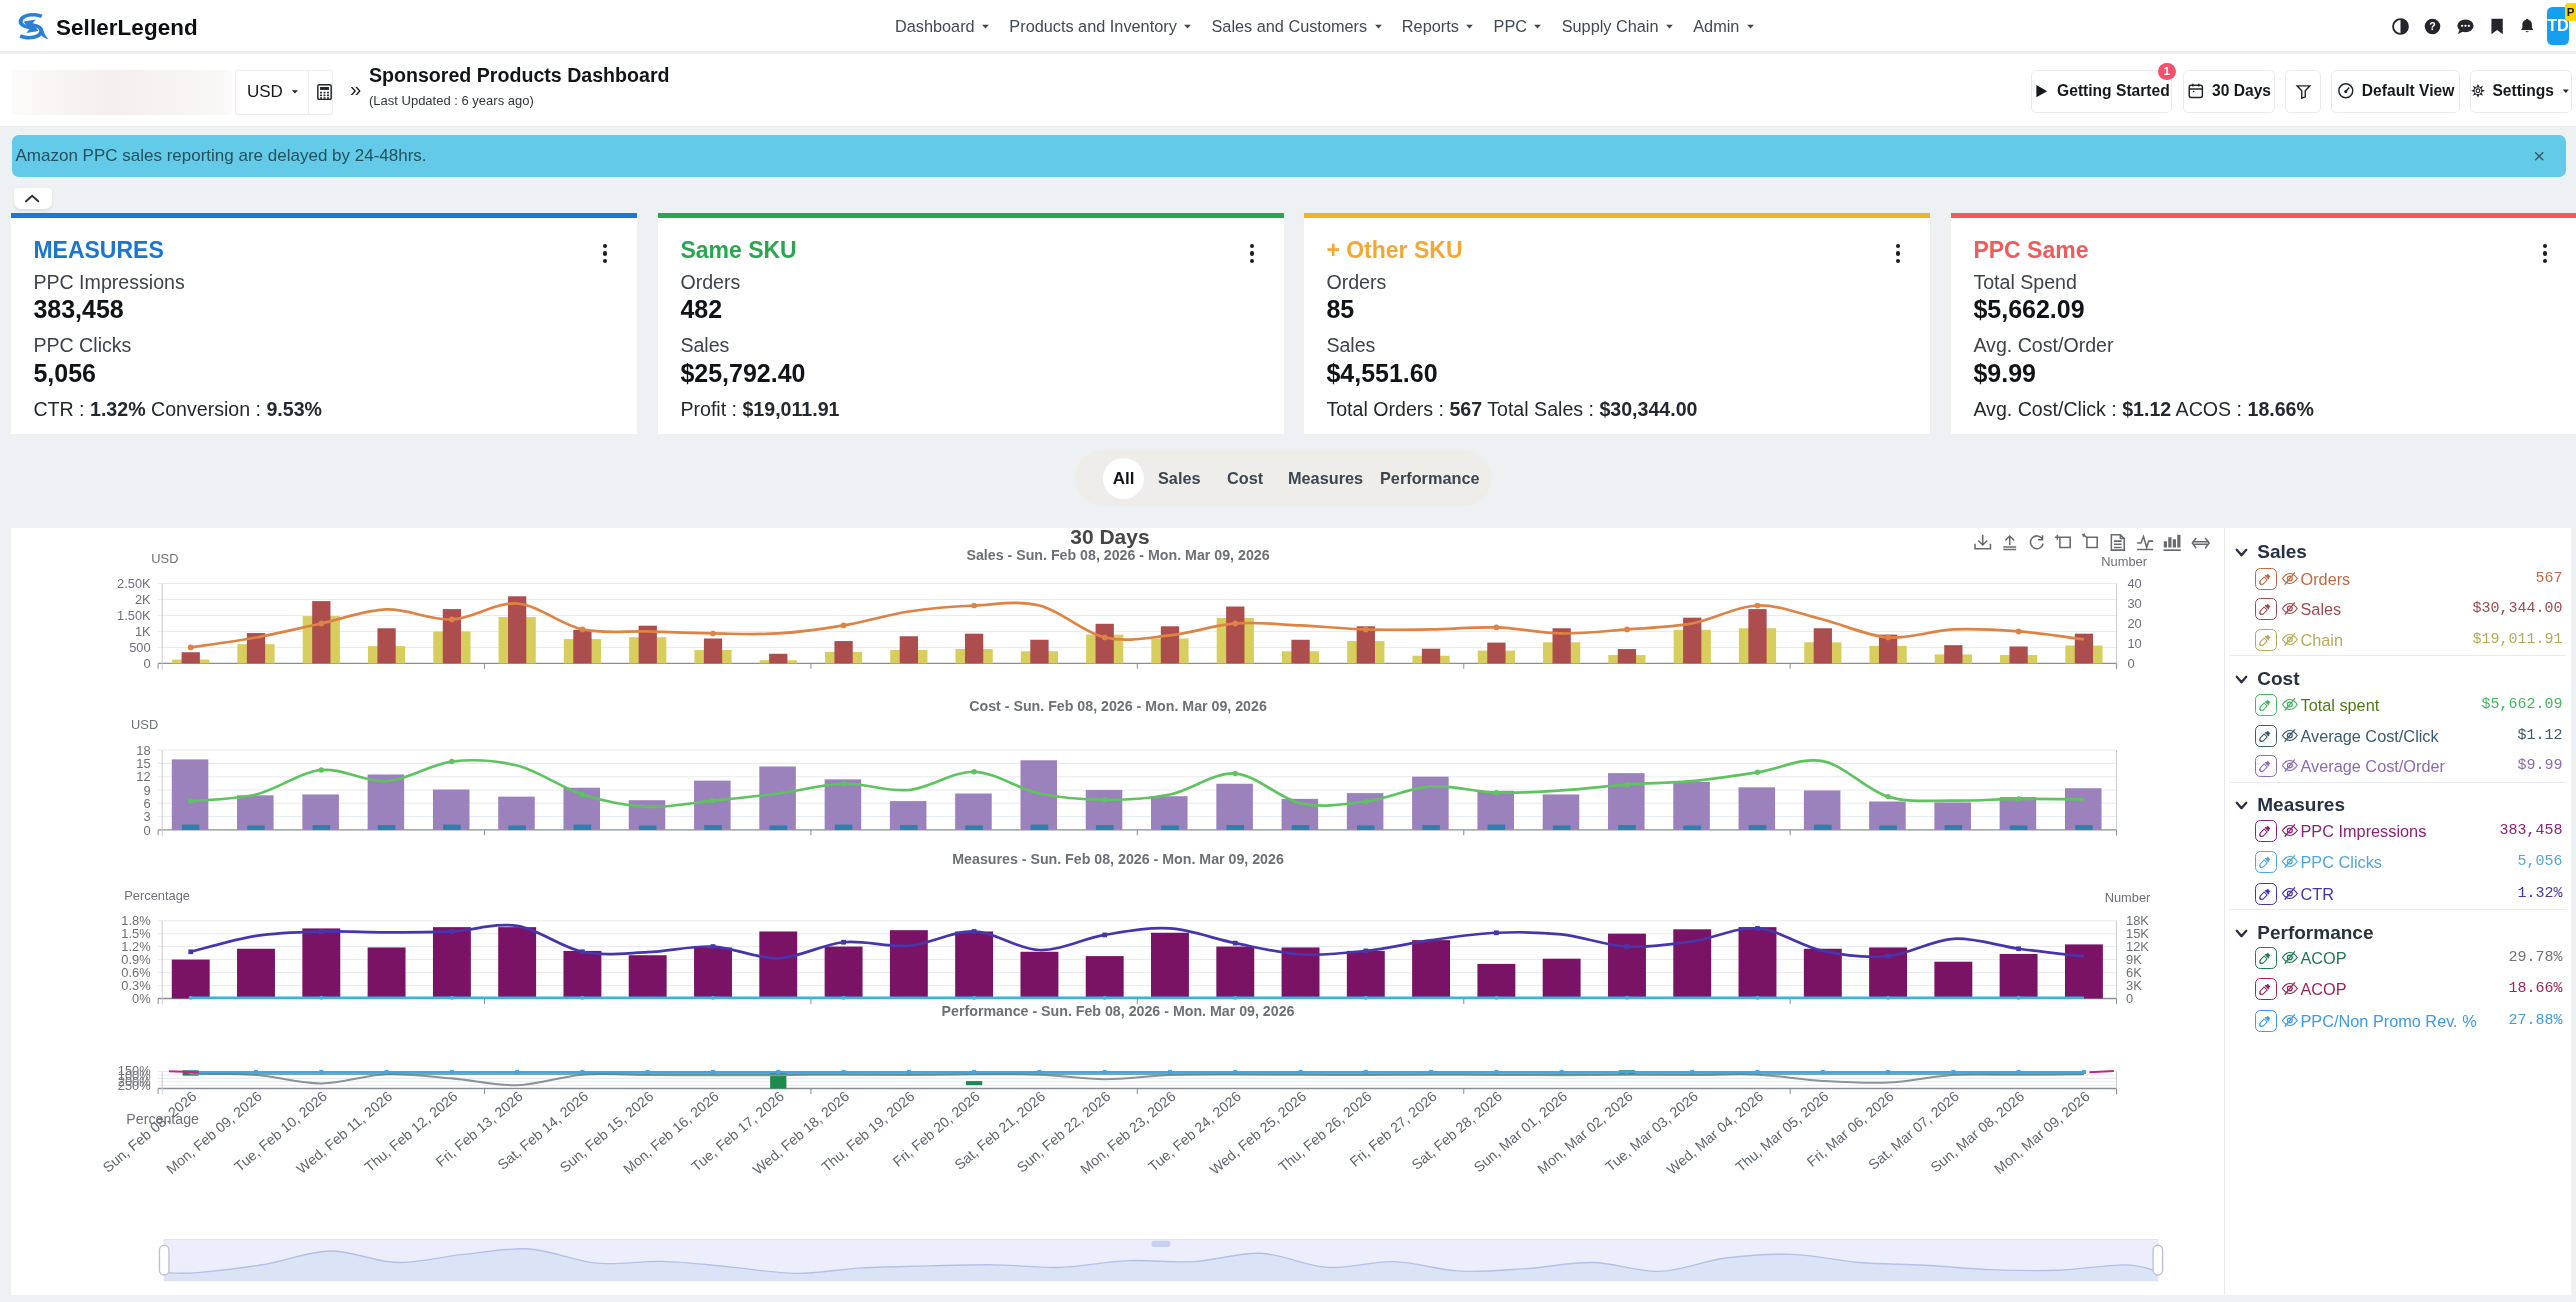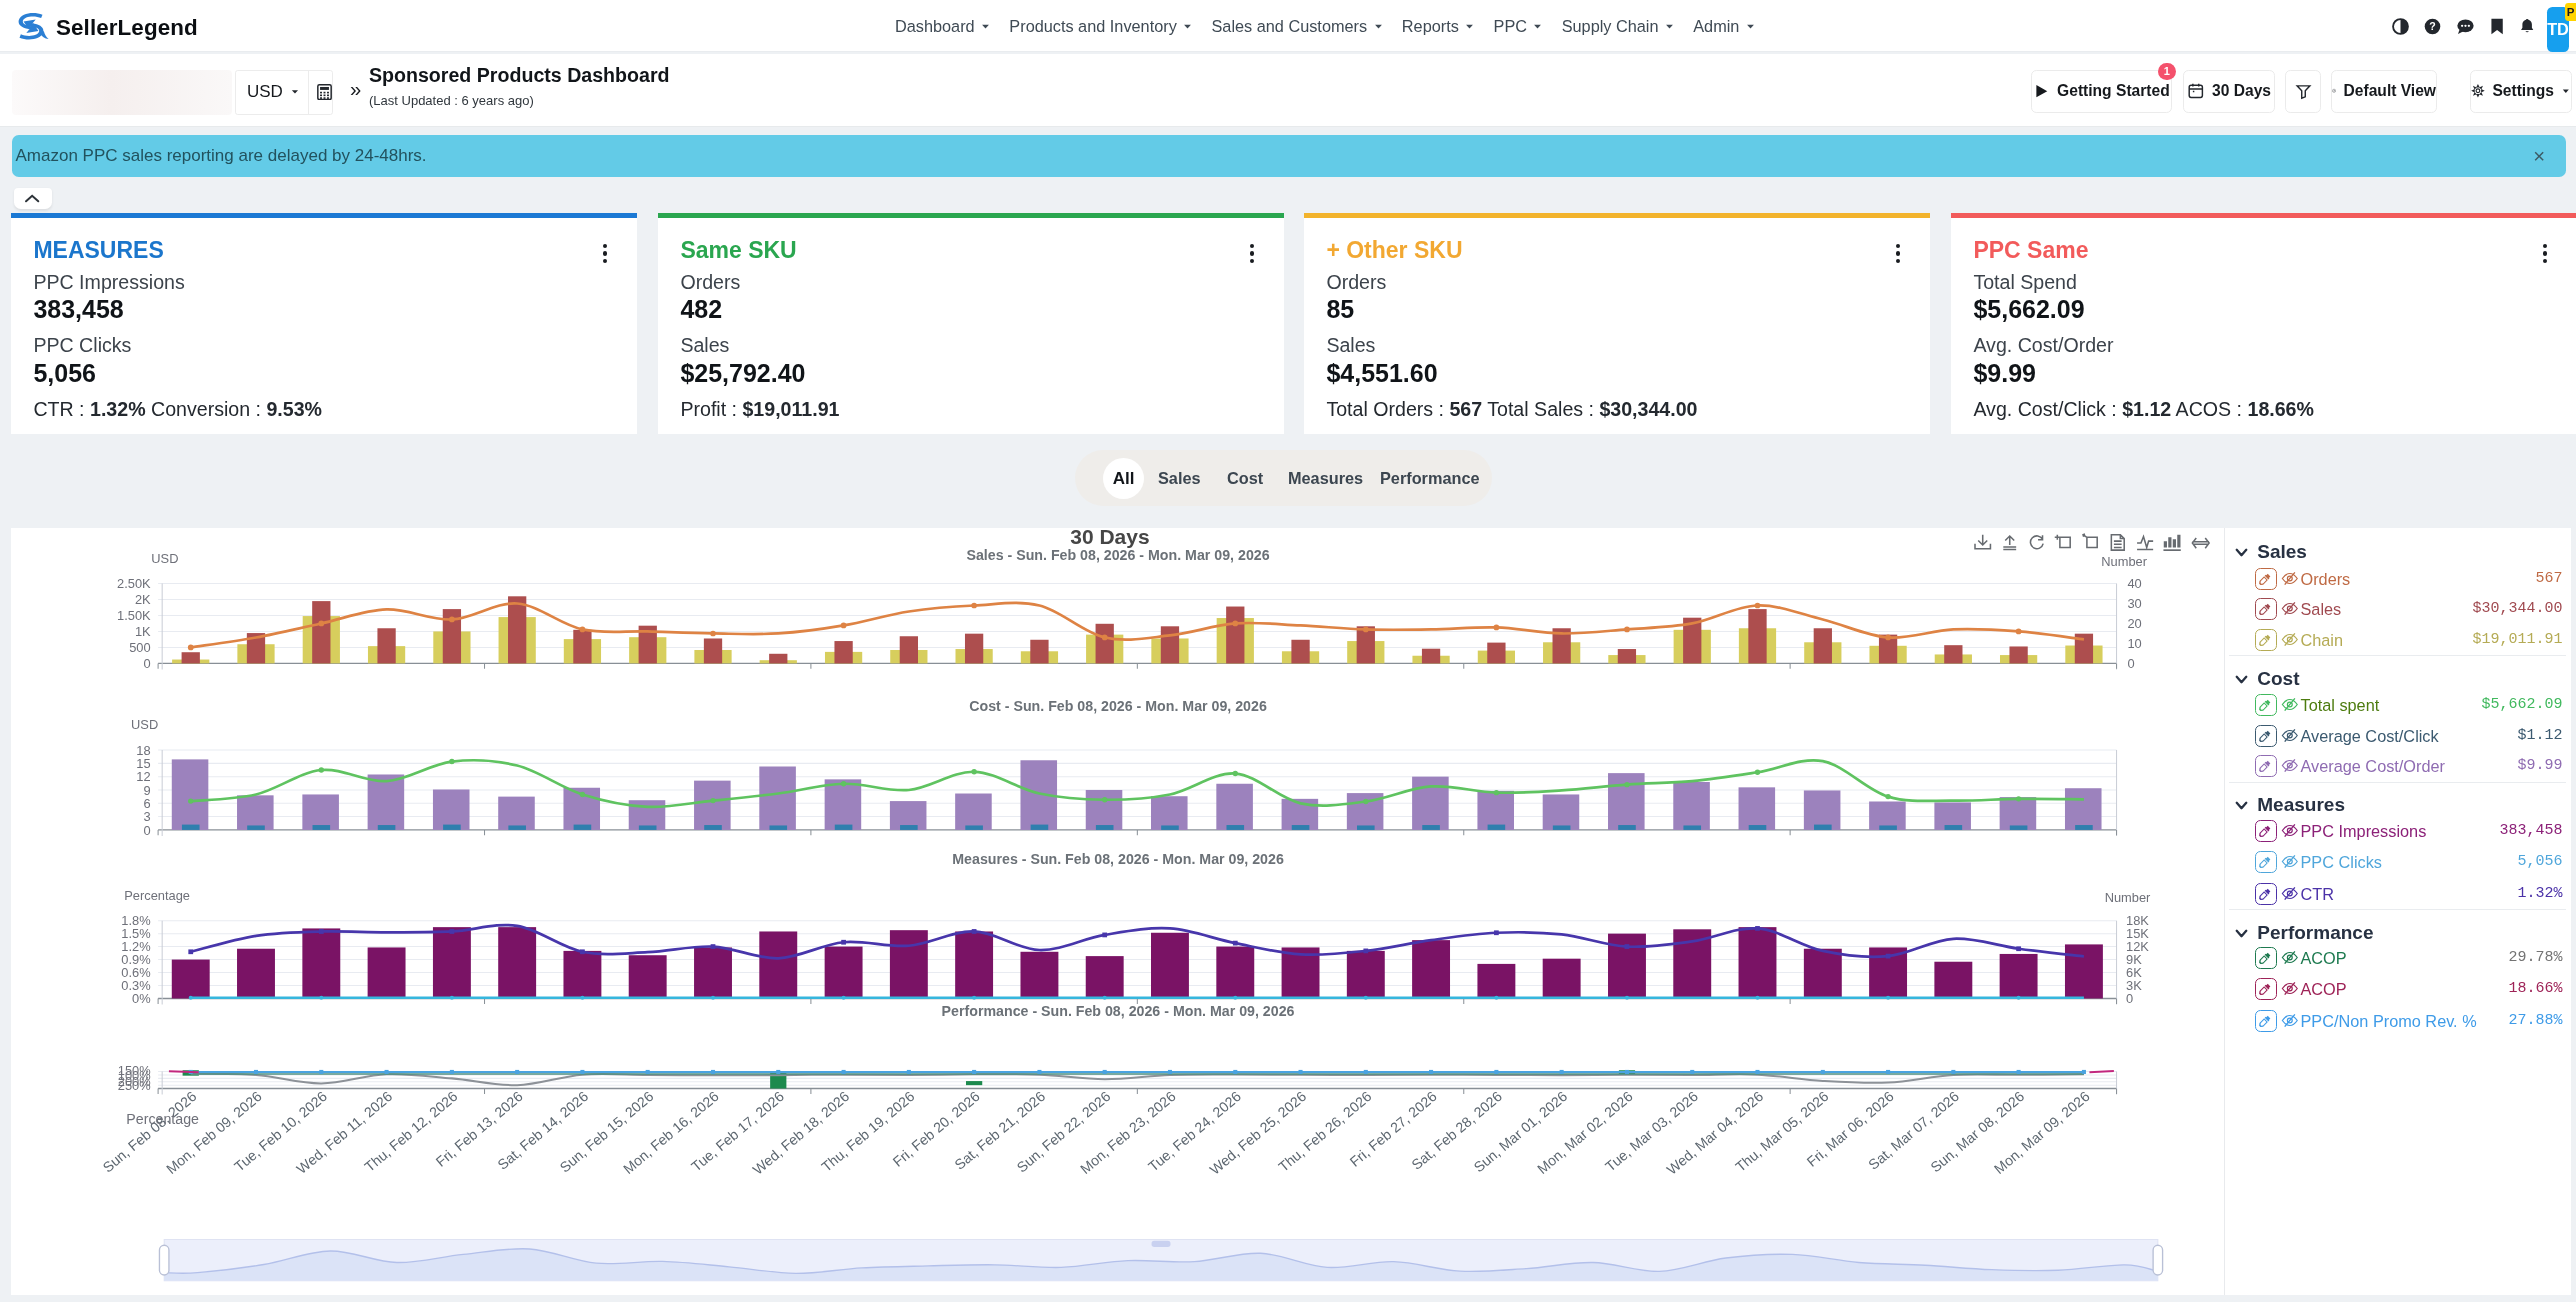--- a/index.html
+++ b/index.html
@@ -3,21 +3,21 @@
 <style>
 * { margin:0; padding:0; box-sizing:border-box; }
 html,body { width:2576px; height:1303px; overflow:hidden; background:#eef1f4; font-family:"Liberation Sans",sans-serif; }
 .topnav { position:absolute; left:0; top:0; width:2576px; height:52px; background:#fff; border-bottom:1.4px solid #e9ecef; }
 .logo { position:absolute; left:11.5px; top:12.2px; }
 .brand { position:absolute; left:56px; top:15px; font-size:22.4px; font-weight:bold; color:#0b0e12; letter-spacing:0.1px; }
 .menu { position:absolute; left:895px; top:0; height:52px; display:flex; gap:18.3px; }
 .mi { font-size:16.3px; color:#3f4a54; display:flex; align-items:center; gap:5.4px; white-space:nowrap; }
 .navicons { position:absolute; right:41px; top:0; height:52px; display:flex; align-items:center; gap:15px; }
 .nico { display:flex; }
-.avatar { position:absolute; left:2547px; top:6.8px; width:22px; height:45px; background:#169fee; border-radius:5.4px; color:#fff; font-weight:bold; font-size:16.3px; display:flex; align-items:center; justify-content:center; }
+.avatar { position:absolute; left:2547px; top:6.8px; width:22px; height:38px; background:#169fee; border-radius:5.4px; color:#fff; font-weight:bold; font-size:16.3px; display:flex; align-items:center; justify-content:center; }
 .pbadge { position:absolute; left:2565px; top:2.7px; width:11px; height:18.3px; background:#ffd400; border-radius:3.4px 0 0 3.4px; color:#1c1c1c; font-weight:bold; font-size:11.5px; display:flex; align-items:center; justify-content:center; }
 .subhead { position:absolute; left:0; top:54px; width:2576px; height:73px; background:#fff; border-bottom:1.4px solid #e7eaec; }
 .acct { position:absolute; left:11.5px; top:15.6px; width:220px; height:45px; border-radius:4.1px; background:linear-gradient(90deg,#fcfafa, #f5efee 45%, #faf8f8); }
 .usdbox { position:absolute; left:235px; top:15.6px; width:98px; height:45px; border:1.4px solid #ececec; border-radius:2.7px; display:flex; align-items:center; }
 .usdbox .t { font-size:17px; color:#16191d; margin-left:11px; }
 .usdbox .sep { width:1.4px; height:45px; background:#ececec; margin-left:8.1px; }
 .chev { position:absolute; left:350px; top:24.4px; font-size:20.3px; color:#16191d; }
 .ptitle { position:absolute; left:369px; top:10.2px; font-size:19.6px; font-weight:bold; color:#111519; }
 .psub { position:absolute; left:369px; top:39px; font-size:13px; color:#30373d; }
 .btn { position:absolute; top:15.6px; height:43px; background:#fff; border:1.4px solid #ebebeb; border-radius:5.4px; display:flex; align-items:center; justify-content:center; gap:7.5px; font-size:15.6px; color:#16191d; font-weight:bold; white-space:nowrap; }
@@ -156,21 +156,21 @@
       </svg>Getting Started<div class="badge1">1</div></div>
   <div class="btn" style="left:2183px; width:92px;"><svg width="17.6" height="17.6" viewBox="0 0 24 24" fill="none" stroke="#23272d" stroke-width="2">
         <rect x="3" y="4.5" width="18" height="16.5" rx="2.5"></rect>
         <path d="M3 9.5 H21 M8 2.5 V6 M16 2.5 V6 M8 13 H10"></path>
       </svg>30 Days</div>
   <div class="btn" style="left:2285px; width:36px;">
       <svg width="17" height="17" viewBox="0 0 24 24" fill="none" stroke="#23272d" stroke-width="2">
         <path d="M3 4 H21 L14.5 11 V19.5 L9.5 21.5 V11 Z"></path>
       </svg>
     </div>
-  <div class="btn" style="left:2331px; width:106px;"><svg width="17.6" height="17.6" viewBox="0 0 24 24" fill="none" stroke="#23272d" stroke-width="2">
+  <div class="btn" style="left:2331px; width:129px;"><svg width="17.6" height="17.6" viewBox="0 0 24 24" fill="none" stroke="#23272d" stroke-width="2">
         <circle cx="12" cy="12" r="9.5"></circle>
         <path d="M12 13 L16.5 7.5"></path>
         <circle cx="12" cy="13" r="1.2" fill="#23272d"></circle>
       </svg>Default View</div>
   <div class="btn" style="left:2470px; width:102px;"><svg width="17.6" height="17.6" viewBox="0 0 24 24" fill="none" stroke="#23272d" stroke-width="2">
         <circle cx="12" cy="12" r="3.2"></circle>
         <path d="M12 2.5 L13.5 5.5 H10.5 Z M12 21.5 L13.5 18.5 H10.5 Z M2.5 12 L5.5 10.5 V13.5 Z M21.5 12 L18.5 10.5 V13.5 Z M5.3 5.3 L8 6.5 L6.5 8 Z M18.7 18.7 L16 17.5 L17.5 16 Z M18.7 5.3 L17.5 8 L16 6.5 Z M5.3 18.7 L6.5 16 L8 17.5 Z"></path>
       </svg>Settings<svg width="12.2" height="12.2" viewBox="0 0 16 16">
         <path d="M3 5.5 L8 11 L13 5.5 Z" fill="#23272d"></path>
       </svg></div>

